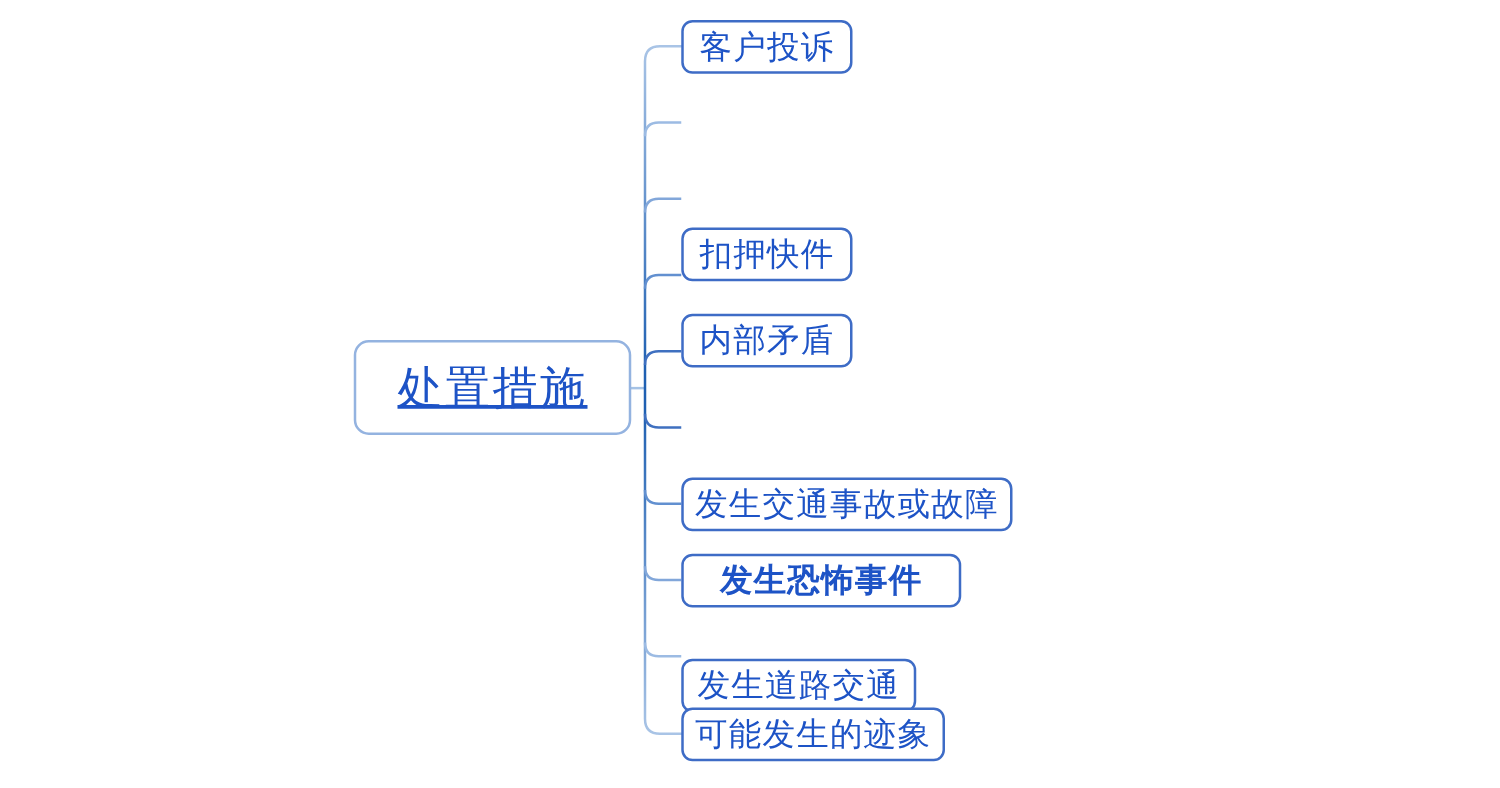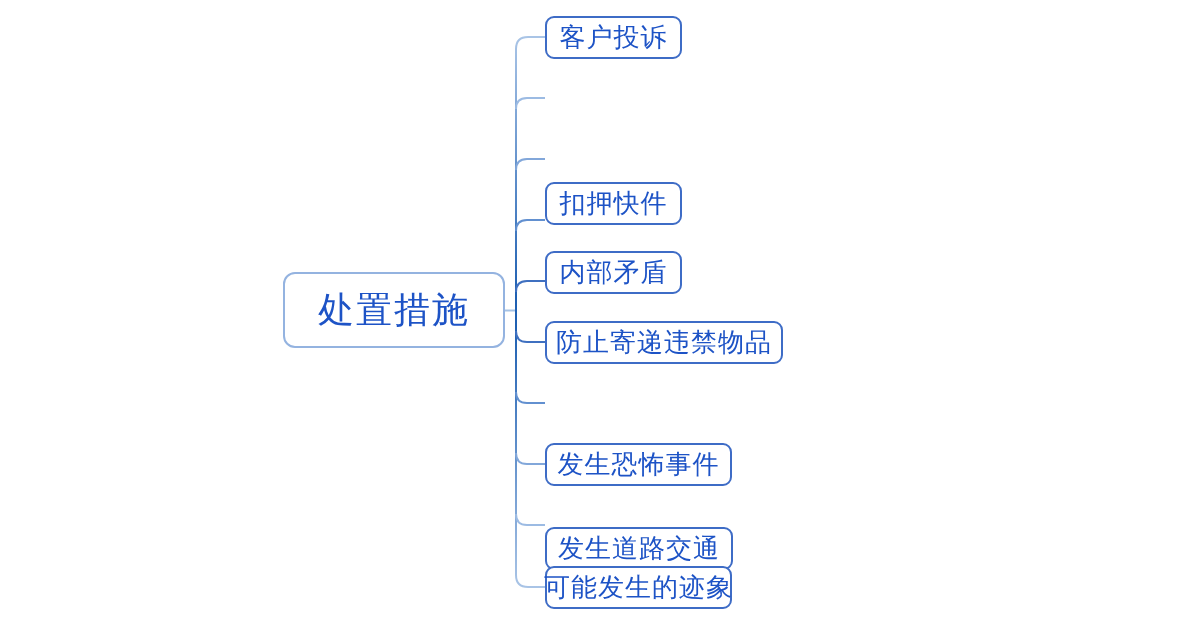--- a/index.html
+++ b/index.html
@@ -36,39 +36,40 @@
   }
   .root-node {
     left: 283px;
     top: 272px;
     width: 222px;
     height: 76px;
     border: 2px solid #94b3e0;
     border-radius: 12px;
     font-size: 36px;
     letter-spacing: 2px;
+    text-decoration: underline;
   }
   .child-node {
     left: 545px;
     height: 43px;
     border: 2px solid #3e6cc6;
     border-radius: 9px;
     font-size: 26px;
     letter-spacing: 1px;
   }
   .c0 { top: 15.5px;  width: 137px; }
   .c1 { top: 76.5px;  width: 137px; }
   .c2 { top: 137.5px; width: 137px; margin-top: 44px; }
   .c3 { top: 198.5px; width: 137px; }
   .c4 { top: 251px; width: 137px; }
   .c5 { top: 320.5px; width: 238px; }
   .c6 { top: 381.5px; width: 265px; }
-  .c7 { top: 442.5px; width: 187px; }
+  .c7 { top: 442.5px; width: 224px; font-weight: bold; }
   .c8 { top: 503.5px; width: 188px; margin-top: 23px; }
-  .c9 { top: 565.5px; width: 187px; }
+  .c9 { top: 565.5px; width: 211px; }
 </style>
 </head>
 <body>
 
 <div class="canvas">
 
   <svg class="connector-layer" width="1200" height="630" viewBox="0 0 1200 630">
     <defs>
       <linearGradient id="trunkGrad" gradientUnits="userSpaceOnUse" x1="0" y1="37" x2="0" y2="587">
         <stop offset="0" stop-color="#a9c4e6"></stop>
@@ -98,22 +99,22 @@
 
   <div class="node child-node c0">
     <span>客户投诉</span>
   </div>
   <div class="node child-node c2">
     <span>扣押快件</span>
   </div>
   <div class="node child-node c4">
     <span>内部矛盾</span>
   </div>
-  <div class="node child-node c5">
-    <span>防止寄递违禁物品</span>
+  <div class="node child-node c6">
+    <span>发生交通事故或故障</span>
   </div>
   <div class="node child-node c7">
     <span>发生恐怖事件</span>
   </div>
   <div class="node child-node c8">
     <span>发生道路交通</span>
   </div>
   <div class="node child-node c9">
     <span>可能发生的迹象</span>
   </div>

